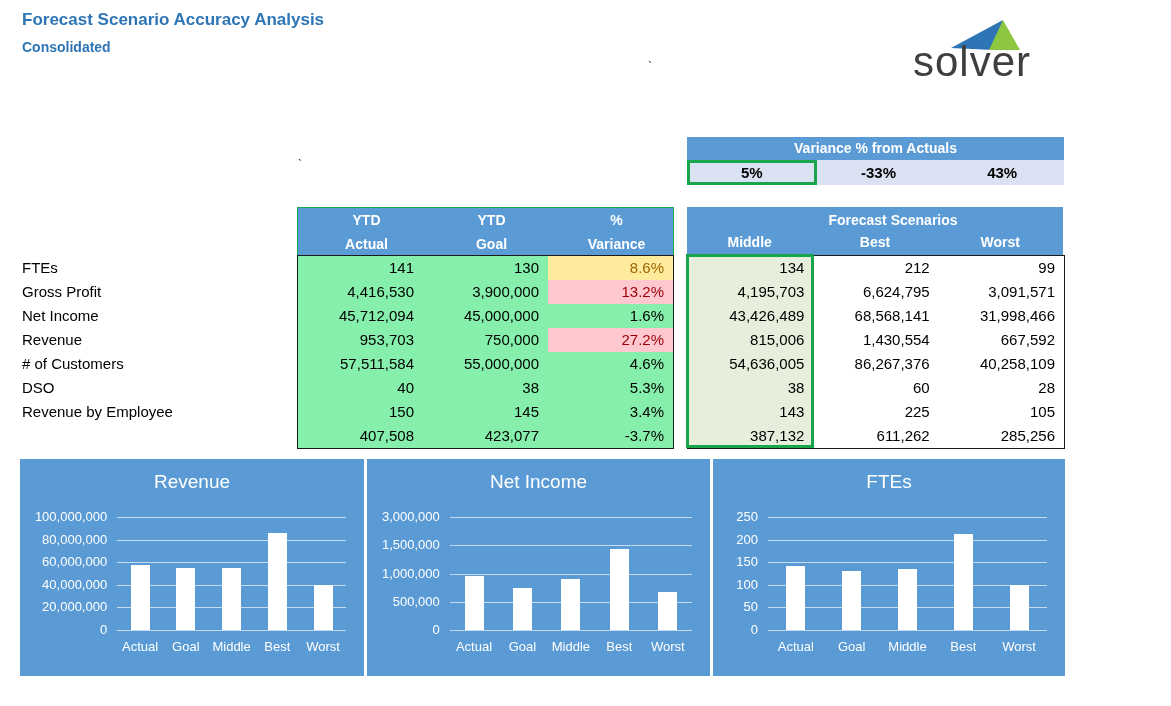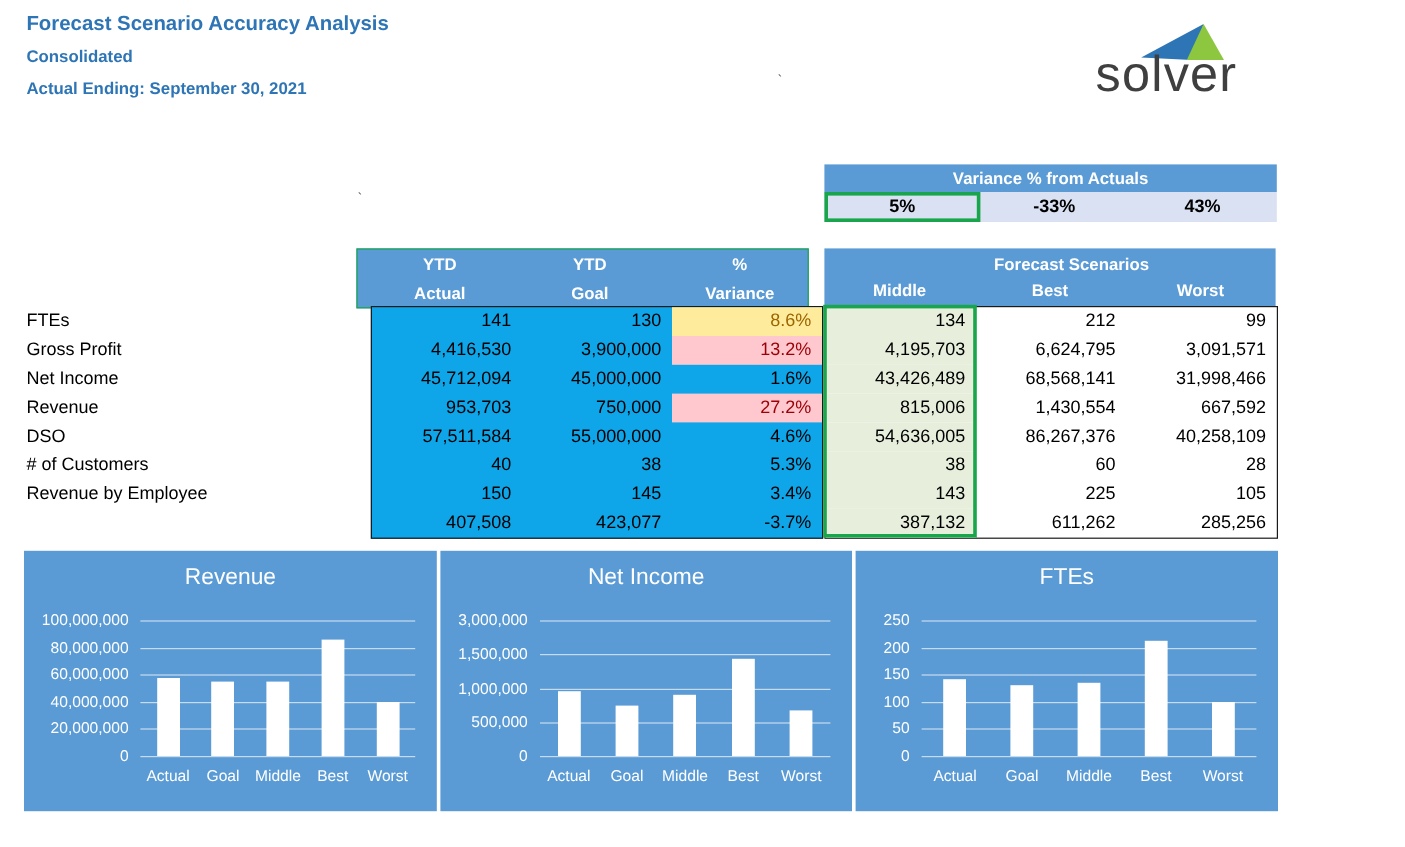--- a/index.html
+++ b/index.html
@@ -24,22 +24,22 @@
   .ytd-header { position:absolute; left:297px; top:207px; width:375px; height:48px;
     background:#5B9BD5; border:1px solid #18A54B; display:grid; grid-template-columns:repeat(3,1fr); }
   .ytd-header .hcell { color:#fff; font-weight:bold; font-size:14px; text-align:center; line-height:24px;margin-left:12px; }
   .fc-header { position:absolute; left:687px; top:207px; width:376px; height:48px; background:#5B9BD5; }
   .fc-group { color:#fff; font-weight:bold; font-size:14px; text-align:center; line-height:26px; height:24px;padding-left:36px; }
   .fc-cols { display:flex; height:24px; }
   .fc-cols .hcell { flex:1; color:#fff; font-weight:bold; font-size:14px; text-align:center; line-height:22px; }
   
   .row-labels { position:absolute; left:22px; top:256px; width:270px; }
   .row-label { height:24px; line-height:24px; font-size:15px; color:#000; white-space:nowrap; }
-  .ytd-body { position:absolute; left:309px; top:255px; width:375px; border:1px solid #1a1a1a;
-    display:grid; grid-template-columns:repeat(3,1fr); grid-auto-rows:24px; background:#0ea5e9; }
+  .ytd-body { position:absolute; left:297px; top:255px; width:375px; border:1px solid #1a1a1a;
+    display:grid; grid-template-columns:repeat(3,1fr); grid-auto-rows:24px; background:#86efac; }
   .fc-body { position:absolute; left:687px; top:255px; width:376px; border:1px solid #1a1a1a;
     display:grid; grid-template-columns:repeat(3,1fr); grid-auto-rows:24px; background:#fff; }
   .cell { font-size:15px; text-align:right; padding-right:9px; line-height:24px; white-space:nowrap; box-sizing:border-box; }
   .cell.warn { background:#FFEB9C; color:#9C6500; }
   .cell.bad  { background:#FFC7CE; color:#9C0006; }
   .cell.mid  { background:#E7EFDC; }
   .mid-outline { position:absolute; left:686px; top:254px; width:122px; height:188px;
     border:3px solid #18A54B; pointer-events:none; }
   
   .chart-panel { position:absolute; top:459px; height:217px; background:#5B9BD5; }
@@ -50,21 +50,20 @@
   .xtick { position:absolute; color:#fff; font-size:13px; text-align:center; white-space:nowrap; }
   .bar { position:absolute; background:#ffffff; }
 </style>
 </head>
 <body>
 
 <div class="page">
 
   <div class="title">Forecast Scenario Accuracy Analysis</div>
   <div class="subtitle">Consolidated</div>
-  <div class="period">Actual Ending: September 30, 2021</div>
 
   <div class="logo">
     <svg width="160" height="72" viewBox="0 0 160 72">
       <polygon points="48,36 100,8 90,38" fill="#2E75B6"></polygon>
       <polygon points="100,8 117,38 86,38" fill="#8DC63F"></polygon>
       <text x="10" y="64" font-family="Liberation Sans, sans-serif" font-size="42" fill="#3F3F3F" letter-spacing="1"><tspan>solver</tspan></text>
     </svg>
   </div>
 
   <div class="stray" style="left:648px; top:60px;">`</div>
@@ -101,22 +100,22 @@
       <div class="hcell">Best</div>
       <div class="hcell">Worst</div>
     </div>
   </div>
 
   <div class="row-labels" id="row-labels">
       <div class="row-label">FTEs</div>
       <div class="row-label">Gross Profit</div>
       <div class="row-label">Net Income</div>
       <div class="row-label">Revenue</div>
+      <div class="row-label"># of Customers</div>
       <div class="row-label">DSO</div>
-      <div class="row-label"># of Customers</div>
       <div class="row-label">Revenue by Employee</div>
     </div>
 
   <div class="ytd-body" id="ytd-body">
       <div class="cell">141</div>
       <div class="cell">130</div>
       <div class="cell warn">8.6%</div>
       <div class="cell">4,416,530</div>
       <div class="cell">3,900,000</div>
       <div class="cell bad">13.2%</div>

